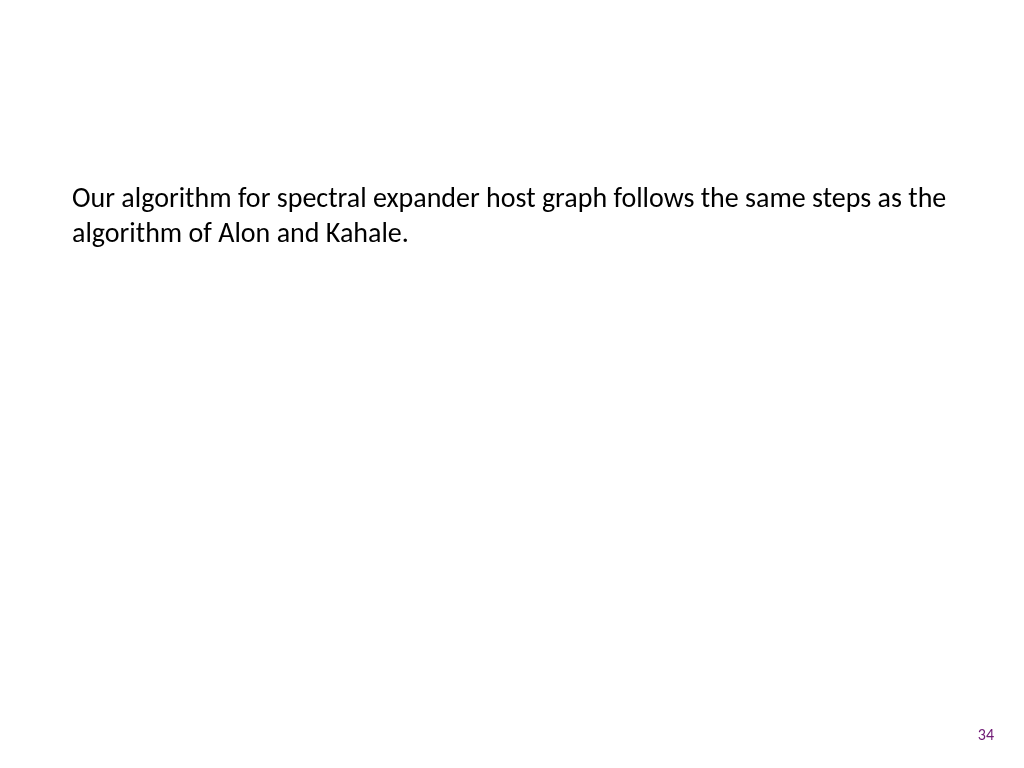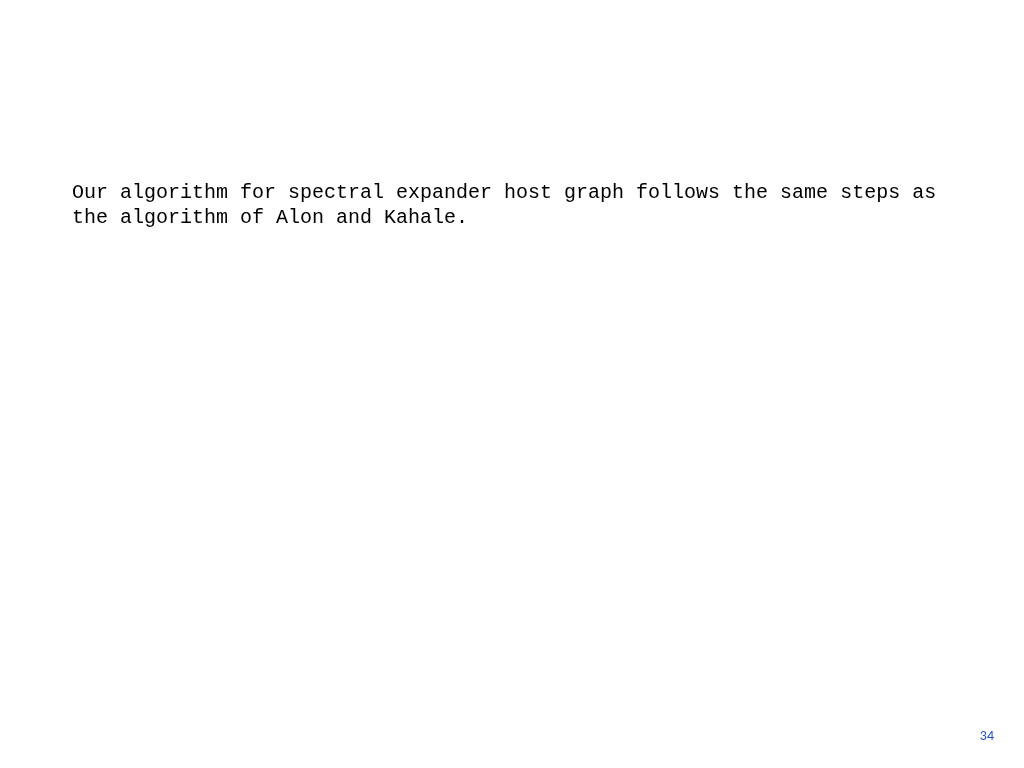--- a/index.html
+++ b/index.html
@@ -12,36 +12,35 @@
       height: 768px;
       background: #ffffff;
       font-family: Calibri, 'Segoe UI', Arial, sans-serif;
       position: relative;
       overflow: hidden;
     }
     .slide-content {
       padding: 180px 72px 0 72px;
     }
     .paragraph {
-      font-size: 20px;
+      font-size: 28px;
       line-height: 1.26;
       color: #000000;
       margin-bottom: 12px;
       font-weight: 400;
-      font-family: Liberation Mono, monospace;
     }
     .highlight-red {
       color: #ff0000;
     }
     .page-number {
       position: absolute;
       bottom: 24px;
       right: 30px;
-      font-size: 14px;
-      color: #1d4ed8;
+      font-size: 16px;
+      color: #701a75;
     }
   </style>
 </head>
 <body>
 
 <div class="slide-content">
   <p class="paragraph">Our algorithm for spectral expander host graph follows the same steps as the algorithm of Alon and Kahale.</p>
 </div>
 
 <div class="page-number">34</div>

